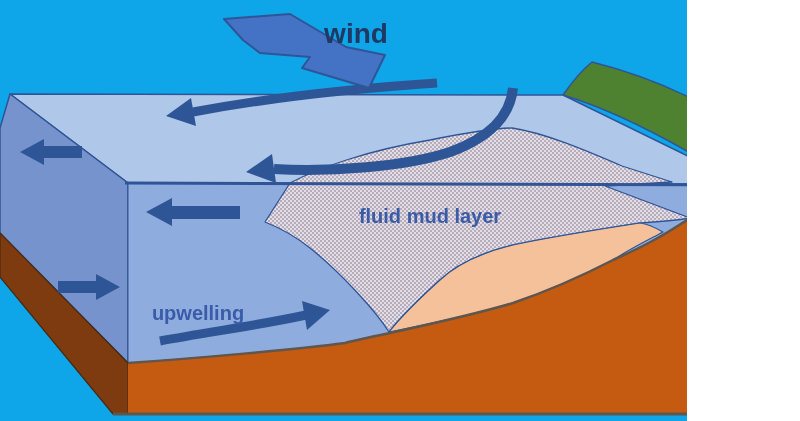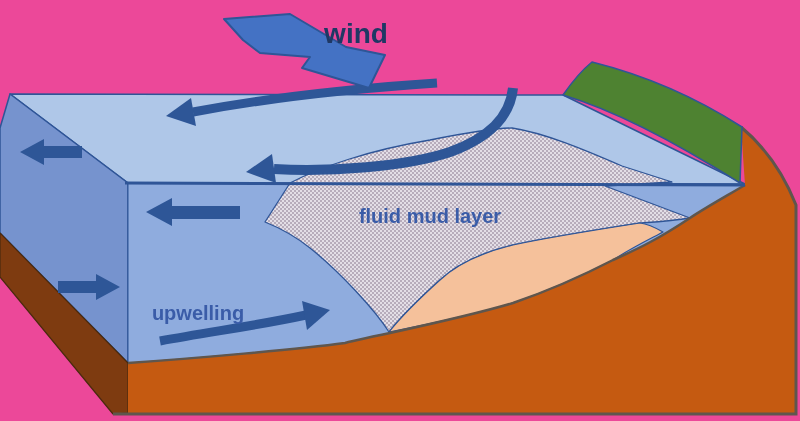--- a/index.html
+++ b/index.html
@@ -1,16 +1,16 @@
 <!DOCTYPE html>
 <html><head>
 <meta charset="utf-8">
 <style>
   html,body{margin:0;padding:0;background:#ffffff;}
-  .stage{width:800px;height:421px;position:relative;overflow:hidden;background:#ec4899;}
+  .stage{width:687px;height:421px;position:relative;overflow:hidden;background:#0ea5e9;}
   svg{display:block;}
   text{font-family:"Liberation Sans", sans-serif;font-weight:bold;}
   .label-lg{font-size:28px;}
   .label-md{font-size:20px;}
 </style>
 </head>
 <body>
 
 <div class="stage">
 <svg width="800" height="421" viewBox="0 0 800 421" xmlns="http://www.w3.org/2000/svg">

